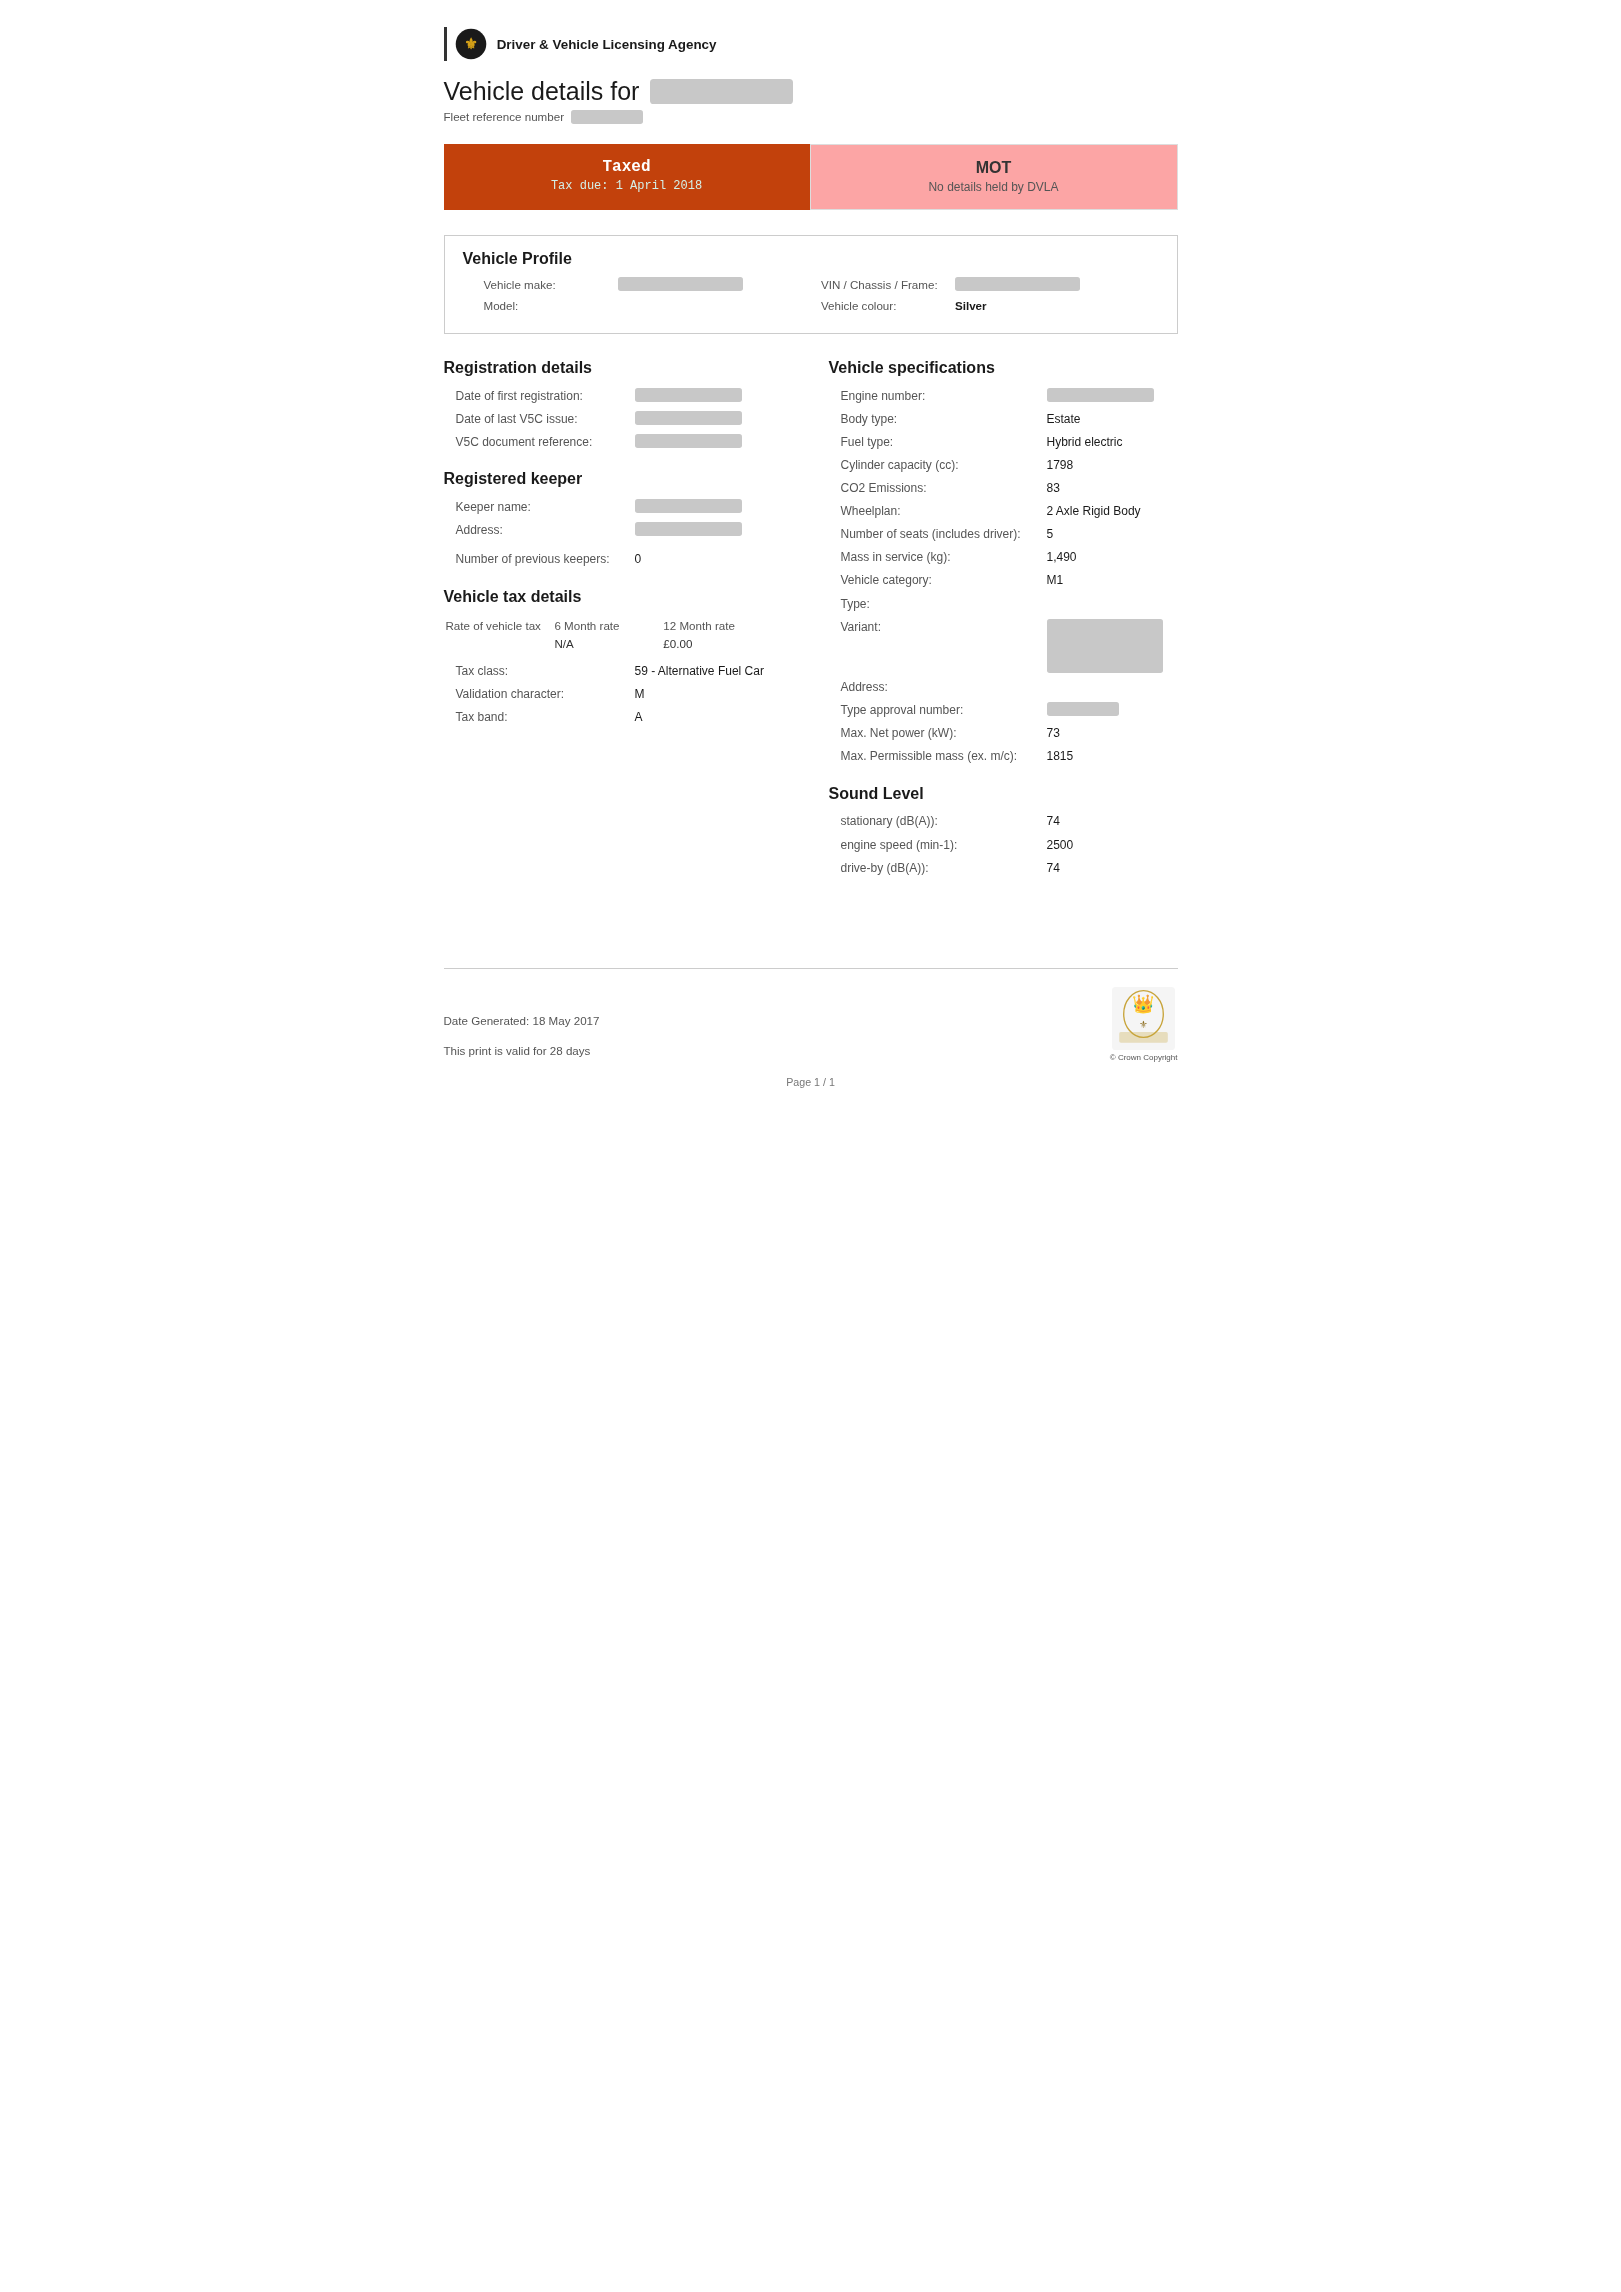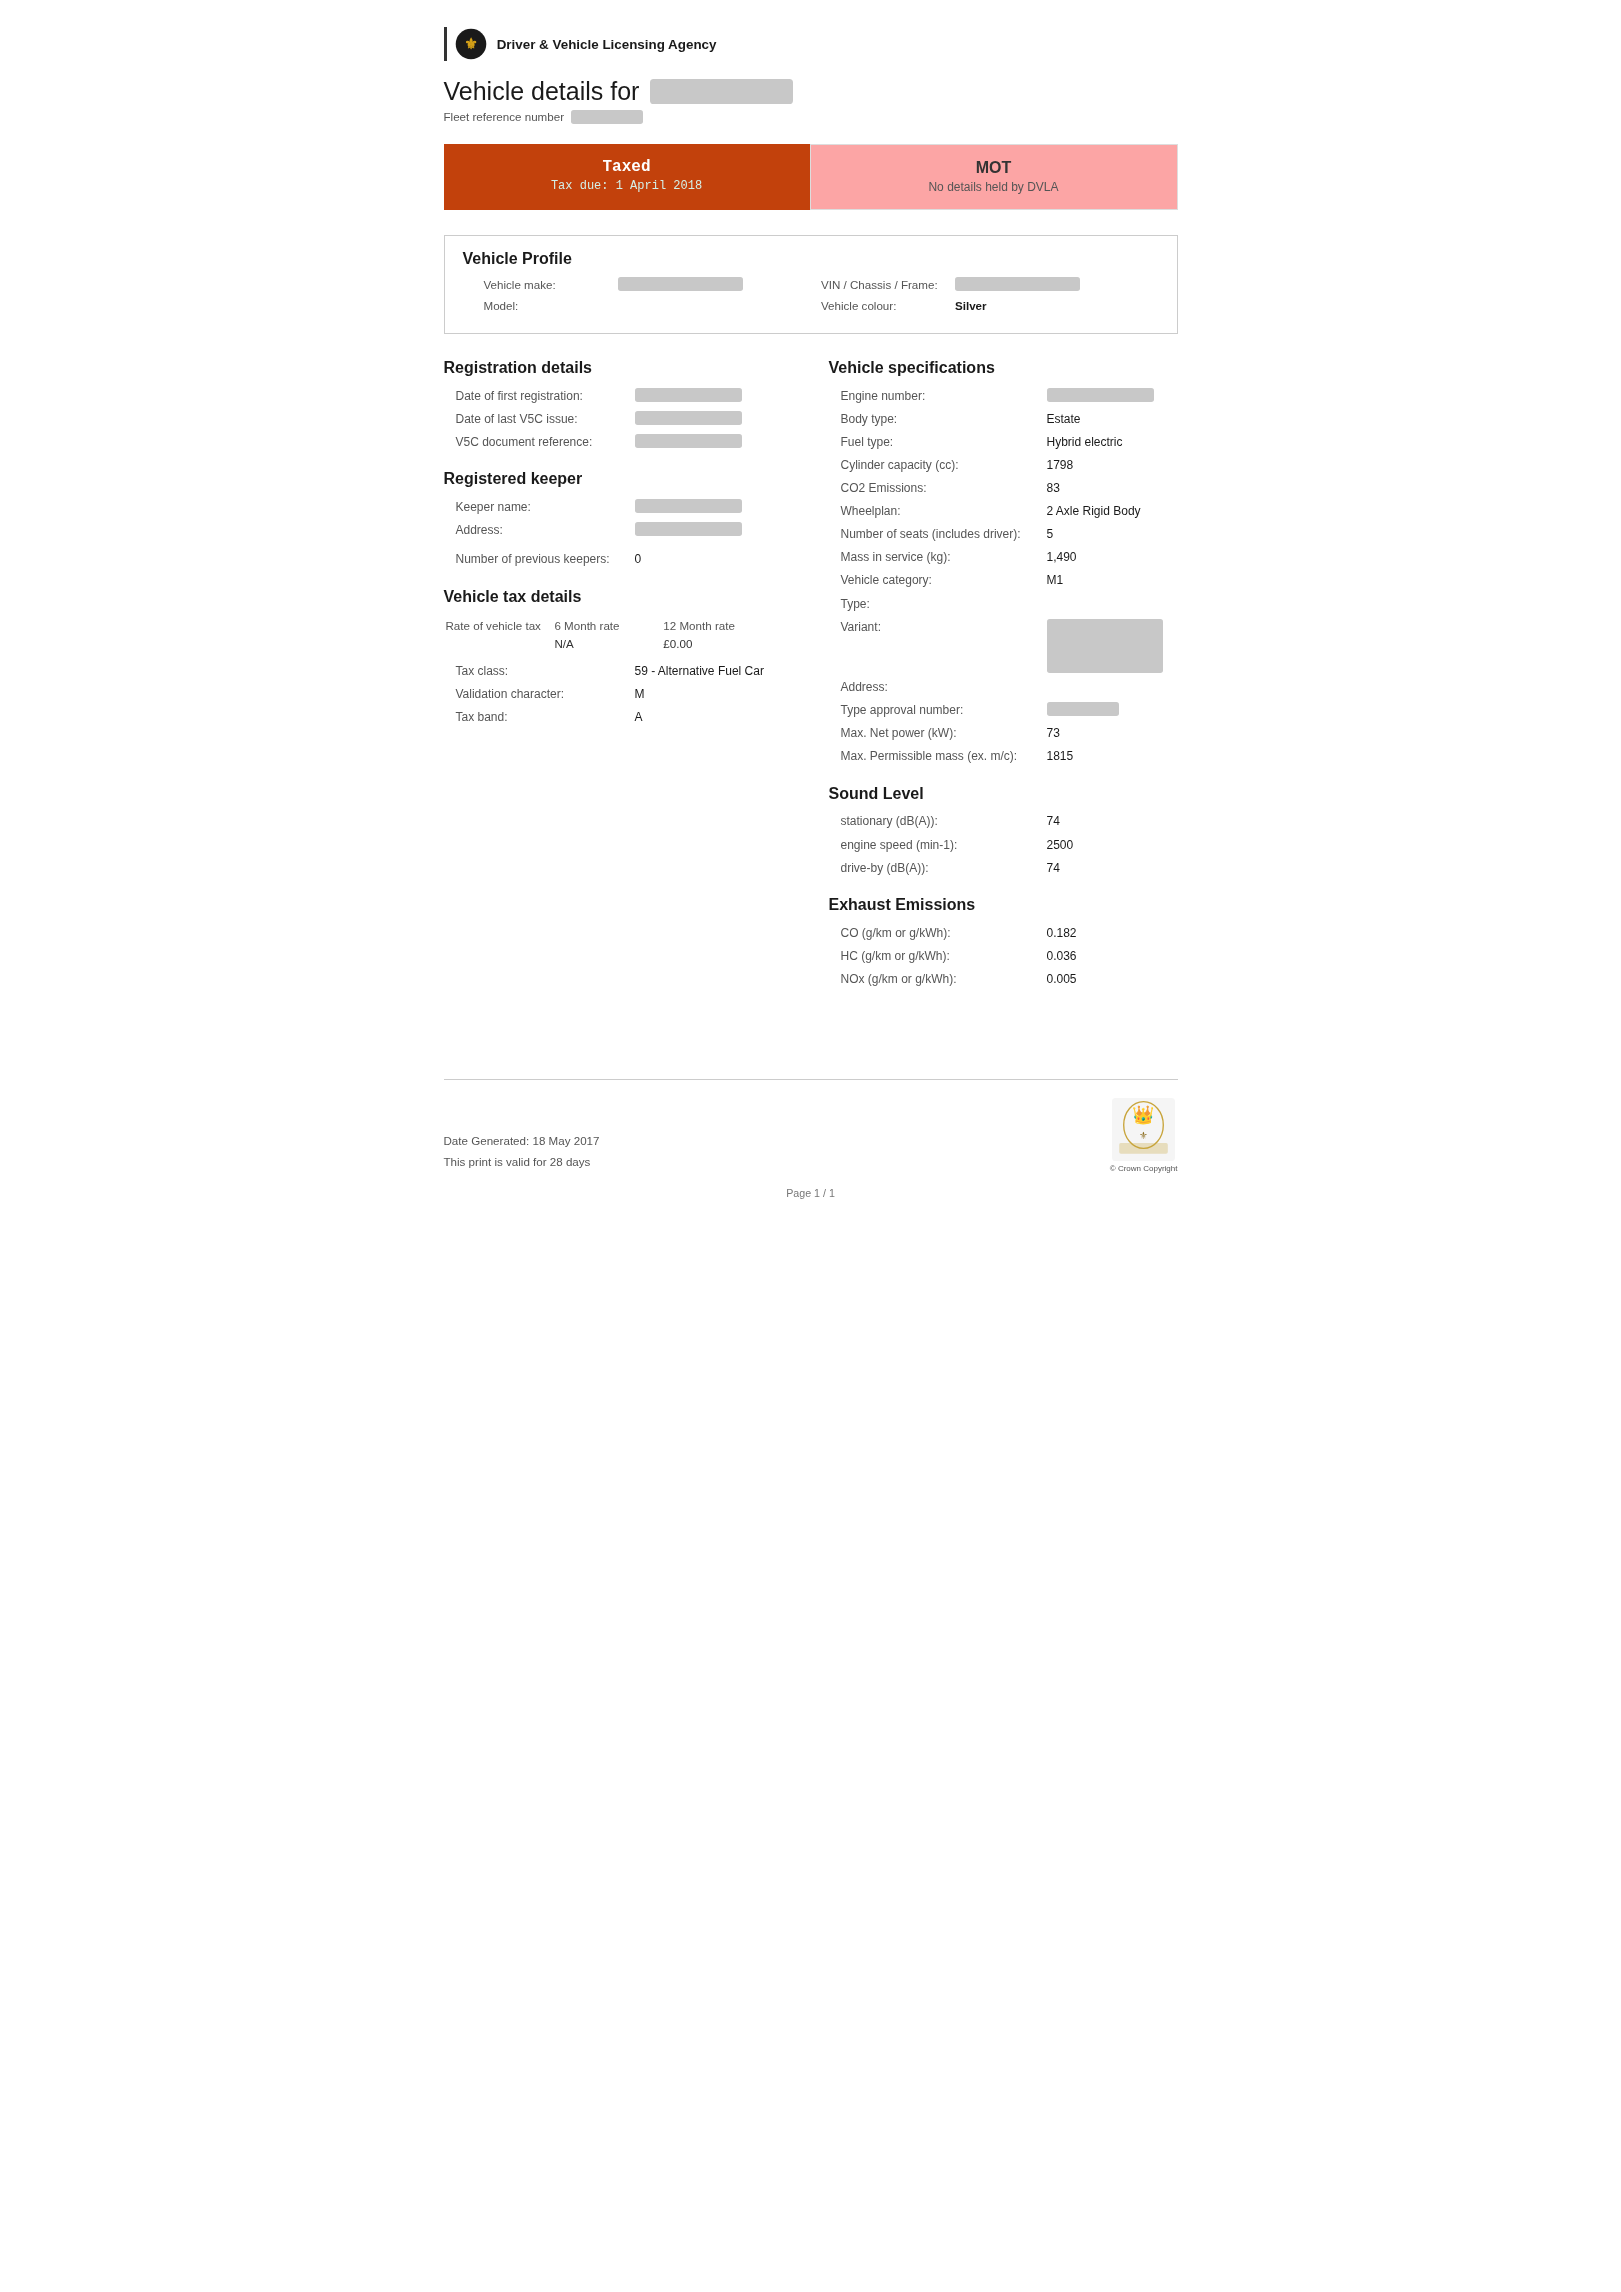--- a/index.html
+++ b/index.html
@@ -446,43 +446,28 @@
       <div class="detail-row">
         <span class="detail-label-wide">engine speed (min-1):</span>
         <span class="detail-value">2500</span>
       </div>
       <div class="detail-row">
         <span class="detail-label-wide">drive-by (dB(A)):</span>
         <span class="detail-value">74</span>
       </div>
     </div>
 
-    <div class="section">
-      <div class="section-title">Exhaust Emissions</div>
-      <div class="detail-row">
-        <span class="detail-label-wide">CO (g/km or g/kWh):</span>
-        <span class="detail-value">0.182</span>
-      </div>
-      <div class="detail-row">
-        <span class="detail-label-wide">HC (g/km or g/kWh):</span>
-        <span class="detail-value">0.036</span>
-      </div>
-      <div class="detail-row">
-        <span class="detail-label-wide">NOx (g/km or g/kWh):</span>
-        <span class="detail-value">0.005</span>
-      </div>
-    </div>
 
   </div>
 </div>
 
 <div class="footer-area">
   <div class="footer-left">
     <div>Date Generated: 18 May 2017</div>
-    <div style="">This print is valid for 28 days</div>
+    <div style="margin-top:9px;">This print is valid for 28 days</div>
   </div>
   <div class="footer-right">
 
     <svg class="crown-emblem" viewBox="0 0 70 70" xmlns="http://www.w3.org/2000/svg" style="font-size:13px">
       <rect width="70" height="70" fill="#f5f5f5" rx="4"></rect>
 
       <ellipse cx="35" cy="30" rx="22" ry="26" fill="none" stroke="#c8a43a" stroke-width="1.5"></ellipse>
       <text x="35" y="25" text-anchor="middle" font-size="20" fill="#c8a43a">👑</text>
       <text x="35" y="45" text-anchor="middle" font-size="11" fill="#8a6a1a">⚜</text>
       <rect x="8" y="50" width="54" height="12" rx="2" fill="#c8a43a" opacity="0.3"></rect>

